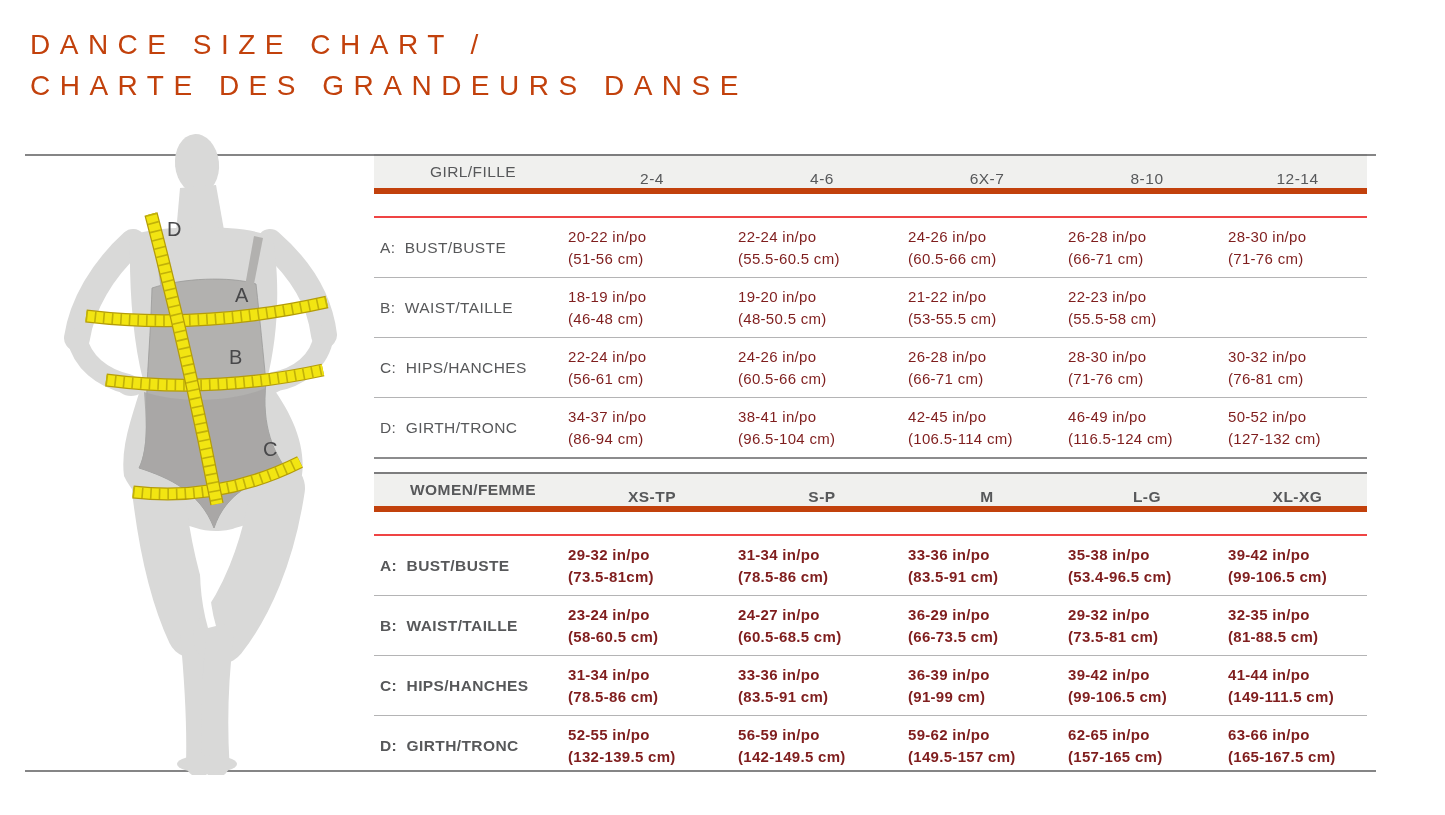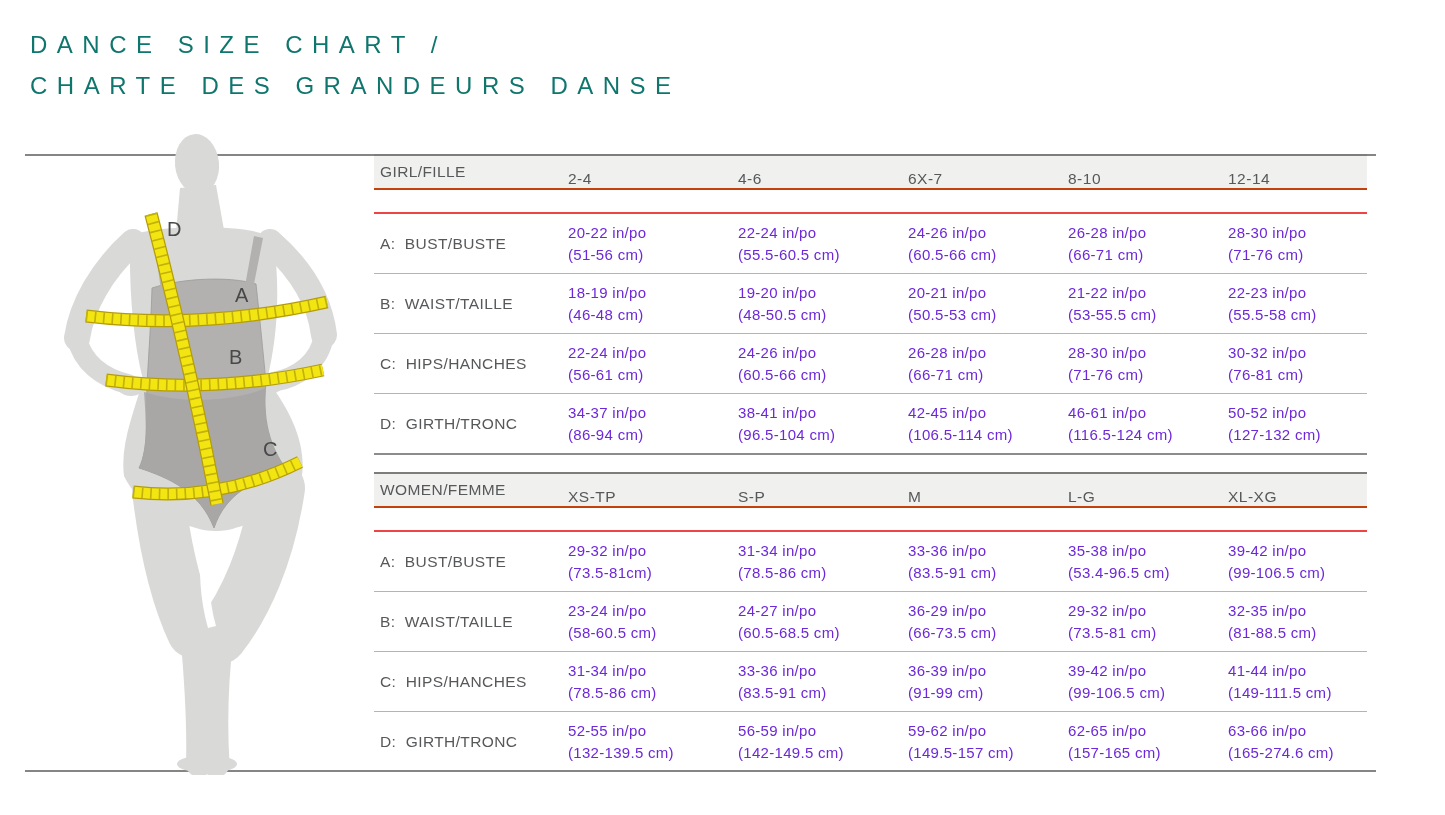--- a/index.html
+++ b/index.html
@@ -4,56 +4,56 @@
 <style>
   html,body{margin:0;padding:0;}
   body{
     width:1445px;height:815px;position:relative;overflow:hidden;
     background:#ffffff;font-family:"Liberation Sans",sans-serif;
     -webkit-font-smoothing:antialiased;
   }
   
   .page-title{
     position:absolute;left:30px;top:24px;
-    font-size:24px;letter-spacing:9.5px;line-height:41px;
-    color:#0f766e;font-weight:400;white-space:nowrap;
+    font-size:28px;letter-spacing:9.5px;line-height:41px;
+    color:#c2410c;font-weight:400;white-space:nowrap;
   }
   
   .rule{position:absolute;left:25px;width:1351px;height:2px;background:#858586;z-index:1;}
   .rule-top{top:154px;}
   .rule-bottom{top:770px;}
   
   .figure-wrap{position:absolute;left:30px;top:130px;width:330px;height:645px;z-index:2;}
   
   .size-table{position:absolute;left:374px;width:993px;z-index:3;}
   .size-table--girl{top:154px;}
-  .size-table--women{top:472px;}
+  .size-table--women{top:472px;font-weight:bold;}
   .row{
     display:grid;
     grid-template-columns:192px 170px 170px 160px 160px 141px;
     align-items:center;
   }
   .t-head{
     background:#f0f0ee;
     border-top:2px solid #7d7d7e;
-    border-bottom:2px solid #c2410c;
+    border-bottom:6px solid #c2410c;
     height:32px;
-    color:#57585a;font-size:15.5px;letter-spacing:0.5px;
+    color:#57585a;font-size:15.5px;letter-spacing:0.5px;text-align:center;
   }
   .t-gap{height:22px;}
   .t-body{border-top:2px solid #ef4444;}
   .t-body .row{height:59px;border-bottom:1px solid #b4b4b5;}
   .t-body--closed .row:last-child{border-bottom:2px solid #8c8c8d;}
   .t-body--open .row:last-child{border-bottom:none;}
   .cell{padding-left:4px;overflow:hidden;}
   .label-cell{
     color:#57585a;font-size:15.5px;letter-spacing:0.4px;
     white-space:pre;padding-left:6px;
   }
-  .value-cell{color:#6d28d9;font-size:15px;line-height:21.5px;letter-spacing:0.3px;padding-left:2px;}
+  .value-cell{color:#7f1d1d;font-size:15px;line-height:21.5px;letter-spacing:0.3px;padding-left:2px;}
   .head-size{padding-left:2px;margin-top:14px;}
 </style>
 </head>
 <body>
 
 <div class="page-title">
   <div>DANCE SIZE CHART /</div>
   <div>CHARTE DES GRANDEURS DANSE</div>
 </div>
 
@@ -174,24 +174,20 @@
         <div class="cell label-cell">B:  WAIST/TAILLE</div>
         <div class="cell value-cell">
           <div class="v-in">18-19 in/po</div>
           <div class="v-cm">(46-48 cm)</div>
         </div>
         <div class="cell value-cell">
           <div class="v-in">19-20 in/po</div>
           <div class="v-cm">(48-50.5 cm)</div>
         </div>
         <div class="cell value-cell">
-          <div class="v-in">20-21 in/po</div>
-          <div class="v-cm">(50.5-53 cm)</div>
-        </div>
-        <div class="cell value-cell">
           <div class="v-in">21-22 in/po</div>
           <div class="v-cm">(53-55.5 cm)</div>
         </div>
         <div class="cell value-cell">
           <div class="v-in">22-23 in/po</div>
           <div class="v-cm">(55.5-58 cm)</div>
         </div>
       </div>
       <div class="row">
         <div class="cell label-cell">C:  HIPS/HANCHES</div>
@@ -224,21 +220,21 @@
         </div>
         <div class="cell value-cell">
           <div class="v-in">38-41 in/po</div>
           <div class="v-cm">(96.5-104 cm)</div>
         </div>
         <div class="cell value-cell">
           <div class="v-in">42-45 in/po</div>
           <div class="v-cm">(106.5-114 cm)</div>
         </div>
         <div class="cell value-cell">
-          <div class="v-in">46-61 in/po</div>
+          <div class="v-in">46-49 in/po</div>
           <div class="v-cm">(116.5-124 cm)</div>
         </div>
         <div class="cell value-cell">
           <div class="v-in">50-52 in/po</div>
           <div class="v-cm">(127-132 cm)</div>
         </div>
       </div>
     </div>
   </div>
 <div class="size-table size-table--women">
@@ -334,17 +330,17 @@
         <div class="cell value-cell">
           <div class="v-in">59-62 in/po</div>
           <div class="v-cm">(149.5-157 cm)</div>
         </div>
         <div class="cell value-cell">
           <div class="v-in">62-65 in/po</div>
           <div class="v-cm">(157-165 cm)</div>
         </div>
         <div class="cell value-cell">
           <div class="v-in">63-66 in/po</div>
-          <div class="v-cm">(165-274.6 cm)</div>
+          <div class="v-cm">(165-167.5 cm)</div>
         </div>
       </div>
     </div>
   </div>
 
 </body></html>

